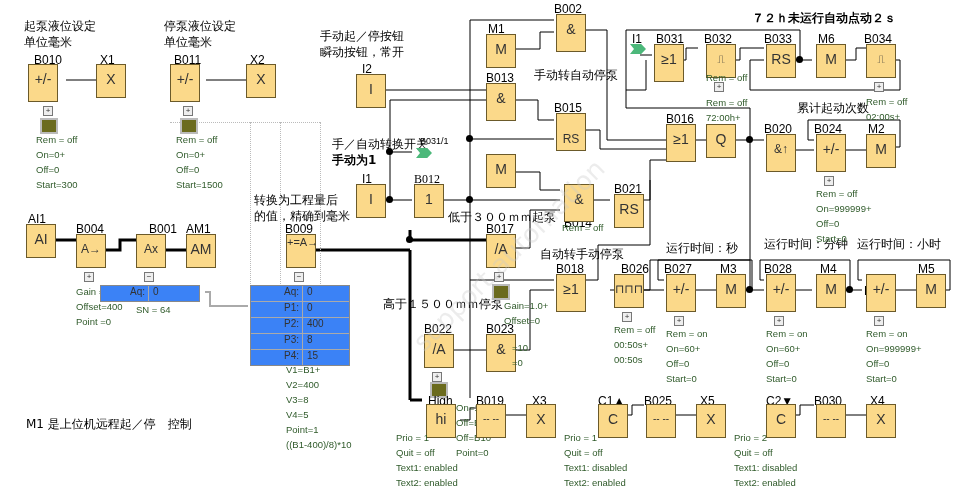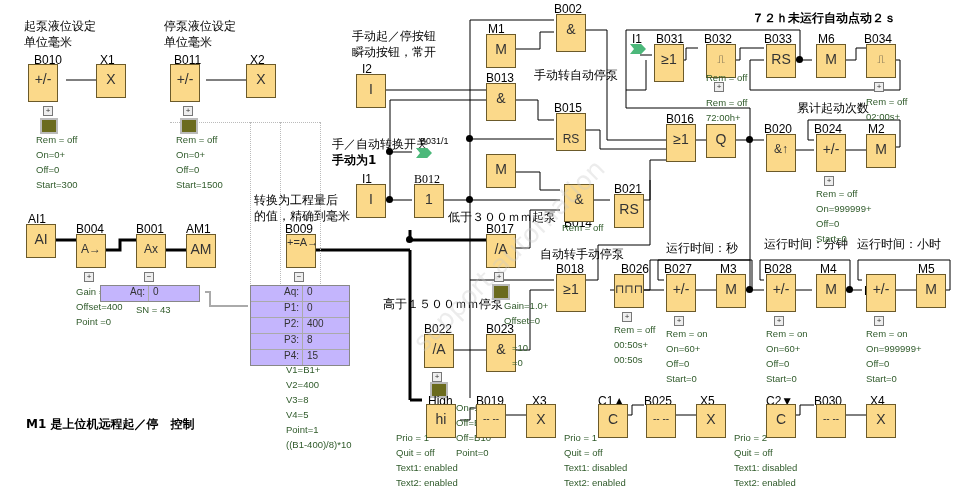--- a/index.html
+++ b/index.html
@@ -8,21 +8,21 @@
   .blk{position:absolute;width:30px;height:34px;background:#fbd98a;border:1px solid #6b5a2a;box-sizing:border-box;
        font-family:"Liberation Sans",sans-serif;font-size:14px;color:#333;text-align:center;line-height:28px;}
   .blk.tall{height:38px;}
   .blk .sym{display:block;}
   .lbl{position:absolute;font-family:"Liberation Sans",sans-serif;font-size:12px;color:#000;white-space:nowrap;}
   .prm{position:absolute;font-family:"Liberation Sans",sans-serif;font-size:9.5px;color:#2f5a2a;white-space:nowrap;line-height:15px;}
   .cmt{position:absolute;font-family:"DejaVu Sans",sans-serif;font-size:12px;color:#000;white-space:nowrap;line-height:16px;}
   .exp{position:absolute;width:8px;height:8px;border:1px solid #777;background:#eee;font-size:8px;line-height:7px;text-align:center;color:#333;font-family:"Liberation Sans",sans-serif;}
   .note{position:absolute;width:14px;height:12px;background:#6b6b1e;border:2px solid #bbb;box-sizing:content-box;}
   .flagbox{position:absolute;width:16px;height:10px;background:#4cb87a;clip-path:polygon(0 0,70% 0,100% 50%,70% 100%,0 100%,25% 50%);}
-  .ptable{position:absolute;border:1px solid #888;background:#c4b5fd;font-family:"Liberation Sans",sans-serif;font-size:10px;color:#333;}
+  .ptable{position:absolute;border:1px solid #888;background:#3b82f6;font-family:"Liberation Sans",sans-serif;font-size:10px;color:#333;}
   .ptable .row{height:15px;border-bottom:1px solid #aaa;display:flex;}
   .ptable .row:last-child{border-bottom:none;}
   .ptable .k{width:48px;text-align:right;padding-right:3px;border-right:1px solid #aaa;}
   .ptable .v{padding-left:4px;}
   .dot{position:absolute;width:7px;height:7px;border-radius:50%;background:#000;}
   .dotted{position:absolute;border:1px dotted #bbb;}
   .wm{position:absolute;font-family:"DejaVu Sans",sans-serif;color:rgba(200,200,200,0.35);font-size:26px;transform:rotate(-45deg);white-space:nowrap;pointer-events:none;}
 </style>
 </head>
 <body>
@@ -127,21 +127,21 @@
 <div class="dotted" style="left:320px;top:122px;width:0;height:220px;border-width:0 0 0 1px;"></div>
 
 <div class="cmt" style="left:24px;top:18px;">
   <div>起泵液位设定</div>
     <div>单位毫米</div>
 </div>
 <div class="cmt" style="left:164px;top:18px;">
   <div>停泵液位设定</div>
     <div>单位毫米</div>
 </div>
-<div class="cmt" style="left:352px;top:28px;text-align:right;">
+<div class="cmt" style="left:320px;top:28px;text-align:right;">
   <div>手动起／停按钮</div>
     <div>瞬动按钮，常开</div>
 </div>
 <div class="cmt" style="left:332px;top:136px;">
   <div>手／自动转换开关</div>
     <div style="font-weight:bold">手动为1</div>
 </div>
 <div class="cmt" style="left:254px;top:192px;">
   <div>转换为工程量后</div>
     <div>的值，精确到毫米</div>
@@ -150,21 +150,21 @@
 <div class="cmt" style="left:540px;top:246px;">自动转手动停泵</div>
 <div class="cmt" style="left:448px;top:209px;">低于３００ｍｍ起泵</div>
 <div class="cmt" style="left:383px;top:296px;">高于１５００ｍｍ停泵</div>
 <div class="cmt" style="left:752px;top:10px;font-weight:bold;">７２ｈ未运行自动点动２ｓ</div>
 <div class="cmt" style="left:797px;top:100px;">累计起动次数</div>
 <div class="cmt" style="left:666px;top:240px;">运行时间：秒</div>
 <div class="cmt" style="left:764px;top:236px;">运行时间：分钟</div>
 <div class="cmt" style="left:857px;top:236px;">运行时间：小时</div>
 <div class="cmt" style="left:26px;top:362px;font-weight:bold;">
 </div>
-<div class="cmt" style="left:26px;top:416px;font-weight:bold;">M1 是上位机远程起／停　控制</div>
+<div class="cmt" style="left:26px;top:416px;font-weight:normal;">M1 是上位机远程起／停　控制</div>
 
 <div class="lbl" style="left:34px;top:53px;">B010</div>
 <div class="blk tall" style="left:28px;top:64px;">
     <span class="sym">+/-</span>
   </div>
 <div class="lbl" style="left:100px;top:53px;">X1</div>
 <div class="blk" style="left:96px;top:64px;">
     <span class="sym">X</span>
   </div>
 <div class="exp" style="left:43px;top:106px;">+</div>
@@ -286,32 +286,32 @@
 <div class="lbl" style="left:76px;top:222px;">B004</div>
 <div class="blk" style="left:76px;top:234px;font-size:12px;">
     <span class="sym">A→</span>
   </div>
 <div class="exp" style="left:84px;top:272px;">+</div>
 <div class="prm" style="left:76px;top:284px;">
   <div>Gain =1.6+</div>
     <div>Offset=400</div>
     <div>Point =0</div>
 </div>
-<div class="lbl" style="left:136px;top:222px;">B001</div>
+<div class="lbl" style="left:149px;top:222px;">B001</div>
 <div class="blk" style="left:136px;top:234px;font-size:12px;">
     <span class="sym">Ax</span>
   </div>
 <div class="exp" style="left:144px;top:272px;">−</div>
 <div class="ptable" style="left:100px;top:285px;width:98px;">
   <div class="row">
       <span class="k" style="width:44px">Aq:</span>
       <span class="v">0</span>
     </div>
 </div>
-<div class="prm" style="left:136px;top:302px;">SN = 43</div>
+<div class="prm" style="left:136px;top:302px;">SN = 64</div>
 <div class="lbl" style="left:186px;top:222px;">AM1</div>
 <div class="blk" style="left:186px;top:234px;">
     <span class="sym">AM</span>
   </div>
 
 <div class="lbl" style="left:285px;top:222px;">B009</div>
 <div class="blk" style="left:286px;top:234px;font-size:11px;line-height:14px;">
     <span class="sym">+=A→</span>
   </div>
 <div class="exp" style="left:294px;top:272px;">−</div>

